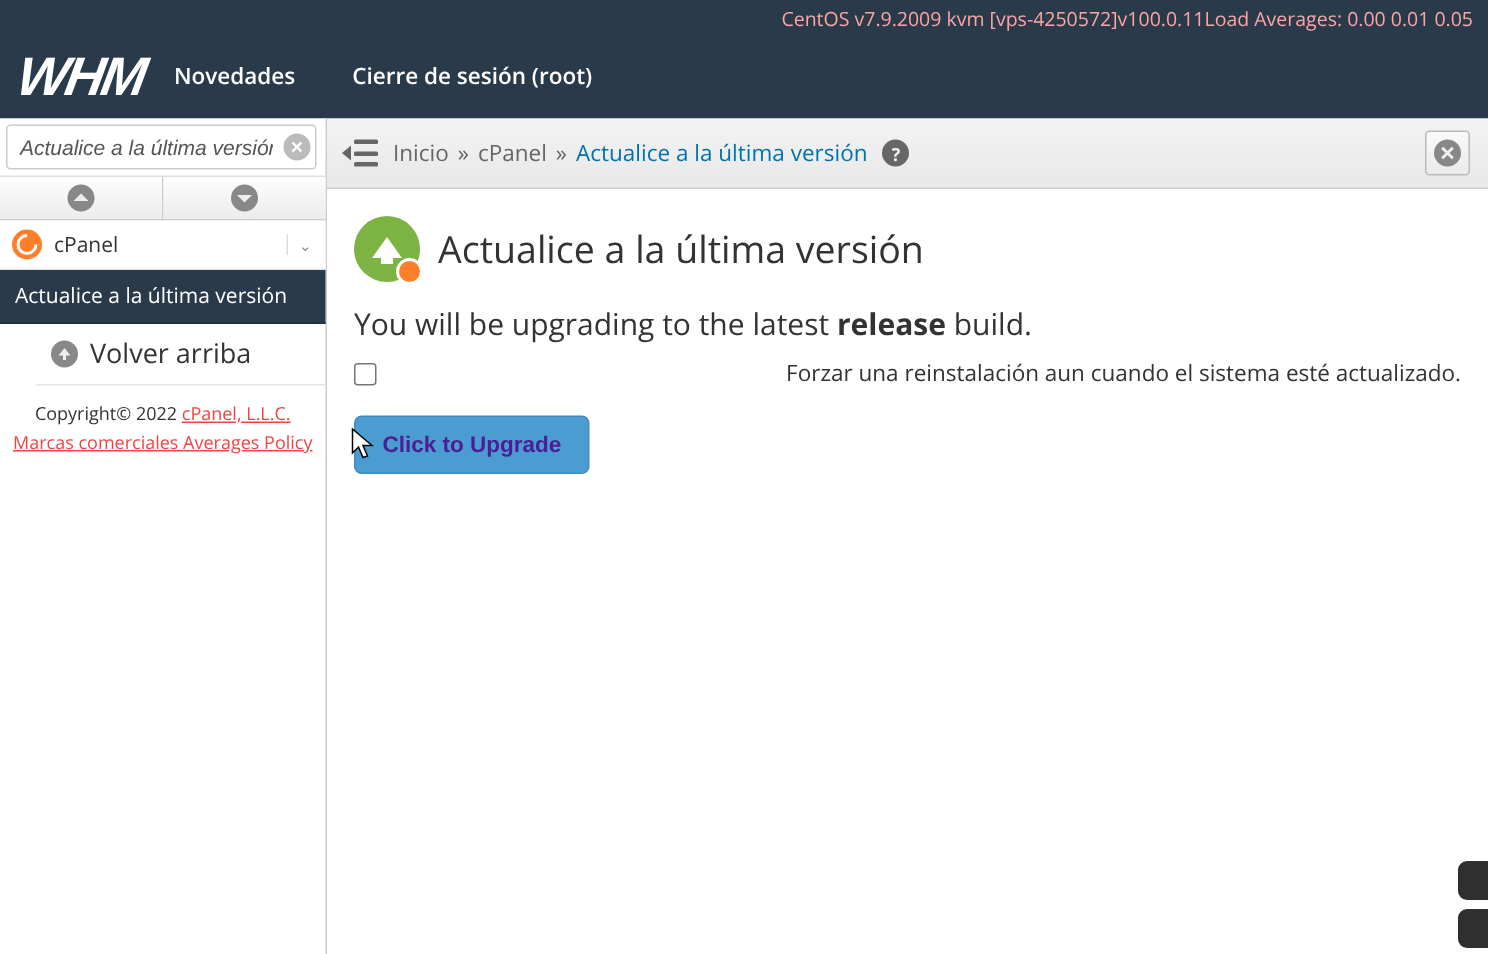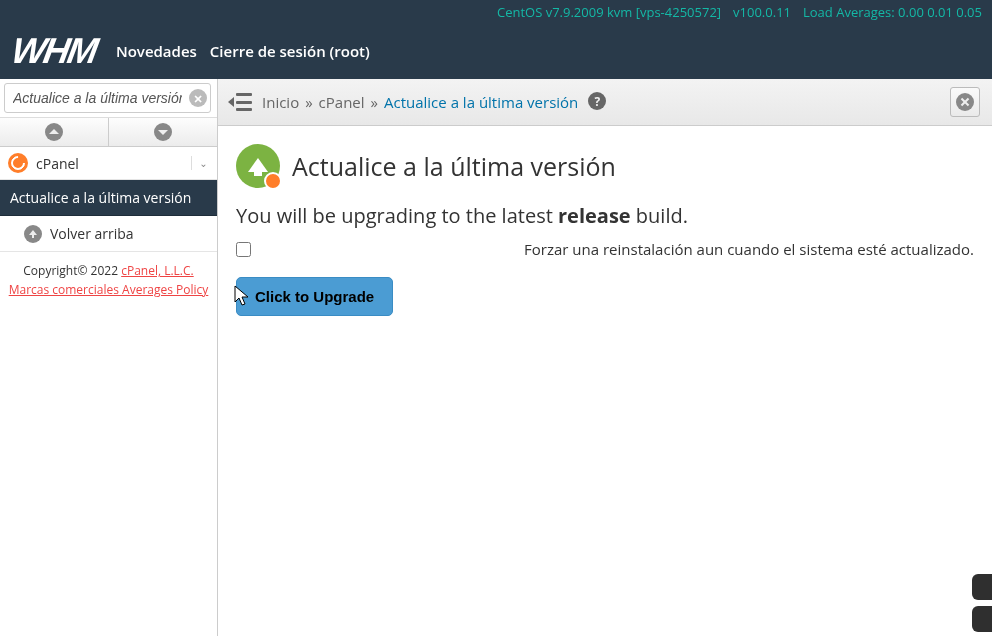--- a/index.html
+++ b/index.html
@@ -1,25 +1,25 @@
 <!DOCTYPE html>
 <html><head>
   <meta charset="utf-8">
   <style>
     * { margin: 0; padding: 0; box-sizing: border-box; }
     body { font-family: "Open Sans", sans-serif; font-size: 14px; background: #fff; width: 992px; height: 636px; overflow: hidden; position: relative; }
     
     
-    .status-bar { background: #293a4a; color: #14b8a6; font-size: 13px; padding: 3px 10px; text-align: right; height: 22px; display: flex; justify-content: flex-end; gap: 12px; }
+    .status-bar { background: #293a4a; color: #fca5a5; font-size: 13px; padding: 3px 10px; text-align: right; height: 22px; display: flex; justify-content: flex-end; gap: 0; }
     .status-bar span { white-space: nowrap; }
     
     
     .header { background: #293a4a; height: 57px; display: flex; align-items: center; padding: 0; }
     .logo { font-family: Arial, sans-serif; font-style: italic; font-weight: 900; font-size: 36px; color: #fff; letter-spacing: -2px; padding: 0 20px 0 12px; transform: skewX(-10deg); }
-    .nav { display: flex; gap: 13px; align-items: flex-end; }
+    .nav { display: flex; gap: 38px; align-items: flex-end; }
     .nav a { color: #fff; text-decoration: none; font-weight: 600; font-size: 15px; }
     
     
     .container { display: flex; height: calc(636px - 79px); }
     
     
     .sidebar { width: 218px; background: #fff; border-right: 1px solid #ccc; display: flex; flex-direction: column; }
     .search-wrap { position: relative; padding: 4px 6px 4px 4px; border-bottom: 1px solid #ddd; }
     .search-input { width: 100%; padding: 6px 28px 6px 8px; border: 1px solid #ccc; border-radius: 3px; font-size: 14px; font-style: italic; color: #555; }
     .search-clear { position: absolute; right: 10px; top: 50%; transform: translateY(-50%); width: 18px; height: 18px; background: #bbb; border-radius: 50%; display: flex; align-items: center; justify-content: center; cursor: pointer; color: #fff; font-size: 11px; font-weight: bold; }
@@ -30,34 +30,34 @@
     .ctrl-circle { width: 18px; height: 18px; background: #888; border-radius: 50%; display: flex; align-items: center; justify-content: center; }
     
     .category { display: flex; align-items: center; padding: 6px 8px; background: #fff; border-bottom: 1px solid #e5e5e5; cursor: pointer; }
     .category-icon { width: 20px; height: 20px; background: #ff7e2a; border-radius: 50%; display: flex; align-items: center; justify-content: center; margin-right: 8px; flex-shrink: 0; }
     .category-icon::before { content: ''; width: 10px; height: 10px; border: 2px solid #fff; border-radius: 50%; border-top-color: transparent; transform: rotate(45deg); }
     .category-label { flex: 1; font-size: 14px; color: #333; }
     .category-chevron { width: 18px; text-align: center; border-left: 1px solid #ddd; padding-left: 6px; color: #888; font-size: 10px; }
     
     .sidebar-item { padding: 8px 10px; background: #293a4a; color: #fff; font-size: 14px; border-bottom: 1px solid #1e2d3a; cursor: pointer; }
     
-    .back-top { display: flex; align-items: center; padding: 8px 24px; border-bottom: 1px solid #e5e5e5; cursor: pointer; font-size: 14px; color: #333; }
+    .back-top { display: flex; align-items: center; padding: 8px 10px; border-bottom: 1px solid #e5e5e5; cursor: pointer; font-size: 18px; color: #333; margin-left: 24px; }
     .back-top-icon { width: 18px; height: 18px; background: #888; border-radius: 50%; margin-right: 8px; display: flex; align-items: center; justify-content: center; }
     
     .footer { text-align: center; padding: 10px 6px; font-size: 12px; color: #333; }
     .footer a { color: #ef4444; text-decoration: underline; }
     .footer .row { margin-bottom: 2px; }
     
     
     .content { flex: 1; display: flex; flex-direction: column; }
     .breadcrumb-bar { background: linear-gradient(#f3f3f3, #e8e8e8); border-bottom: 1px solid #ccc; padding: 8px 12px; display: flex; align-items: center; gap: 10px; }
     .bc-back { width: 22px; height: 18px; cursor: pointer; display: flex; flex-direction: column; justify-content: space-between; position: relative; padding-left: 6px; }
     .bc-back-line { height: 3px; background: #666; border-radius: 1px; }
     .bc-back-arrow { position: absolute; left: -2px; top: 50%; transform: translateY(-50%); width: 0; height: 0; border-top: 5px solid transparent; border-bottom: 5px solid transparent; border-right: 6px solid #666; }
-    .breadcrumb { display: flex; align-items: flex-start; gap: 6px; font-size: 15px; color: #666; flex: 1; }
+    .breadcrumb { display: flex; align-items: center; gap: 6px; font-size: 15px; color: #666; flex: 1; }
     .breadcrumb a { color: #666; text-decoration: none; }
     .breadcrumb .active { color: #0073aa; }
     .bc-help { width: 18px; height: 18px; background: #666; color: #f0f0f0; border-radius: 50%; display: inline-flex; align-items: center; justify-content: center; font-size: 12px; font-weight: bold; margin-left: 4px; }
     .bc-close { width: 30px; height: 30px; border: 1px solid #bbb; border-radius: 3px; background: linear-gradient(#fafafa,#eaeaea); display: flex; align-items: center; justify-content: center; cursor: pointer; }
     .bc-close-circle { width: 18px; height: 18px; background: #888; border-radius: 50%; position: relative; }
     .bc-close-circle::before, .bc-close-circle::after { content:''; position:absolute; top:50%; left:50%; width:10px; height:2px; background:#eee; transform: translate(-50%,-50%) rotate(45deg); }
     .bc-close-circle::after { transform: translate(-50%,-50%) rotate(-45deg); }
     
     
     .main { padding: 18px 18px; }
@@ -67,21 +67,21 @@
     .title-icon::after { content:''; position:absolute; left:50%; top:26px; transform:translateX(-50%); width:8px; height:6px; background:#fff; }
     .title-badge { position:absolute; right:-2px; bottom:-2px; width:18px; height:18px; background:#ff7e2a; border-radius:50%; border:2px solid #fff; }
     .page-title h1 { font-size: 25px; font-weight: 400; color: #333; }
     
     .notice { font-size: 20px; color: #333; margin-bottom: 10px; }
     .notice strong { font-weight: 700; }
     
     .checkbox-row { display: flex; align-items: center; gap: 10px; margin-bottom: 18px; font-size: 15px; color: #333; justify-content: space-between; }
     .checkbox-row input { width: 15px; height: 15px; }
     
-    .btn-primary { background: #4b9cd3; color: #000000; border: 1px solid #3a8cc4; padding: 10px 18px; border-radius: 5px; font-size: 15px; font-weight: 600; cursor: pointer; }
+    .btn-primary { background: #4b9cd3; color: #4c1d95; border: 1px solid #3a8cc4; padding: 10px 18px; border-radius: 5px; font-size: 15px; font-weight: 600; cursor: pointer; }
     
     .cursor { position: absolute; left: 234px; top: 285px; pointer-events: none; }
     
     .float1 { position:absolute; right:0; bottom:36px; width:20px; height:26px; background:#2f2f2f; border-top-left-radius:6px; border-bottom-left-radius:6px; }
     .float2 { position:absolute; right:0; bottom:4px; width:20px; height:26px; background:#2f2f2f; border-top-left-radius:6px; border-bottom-left-radius:6px; }
   </style>
 </head>
 <body>
 
 <div class="status-bar">

